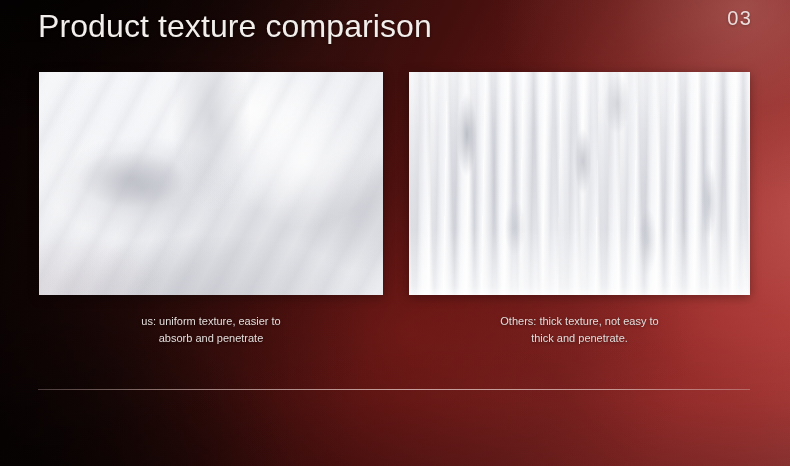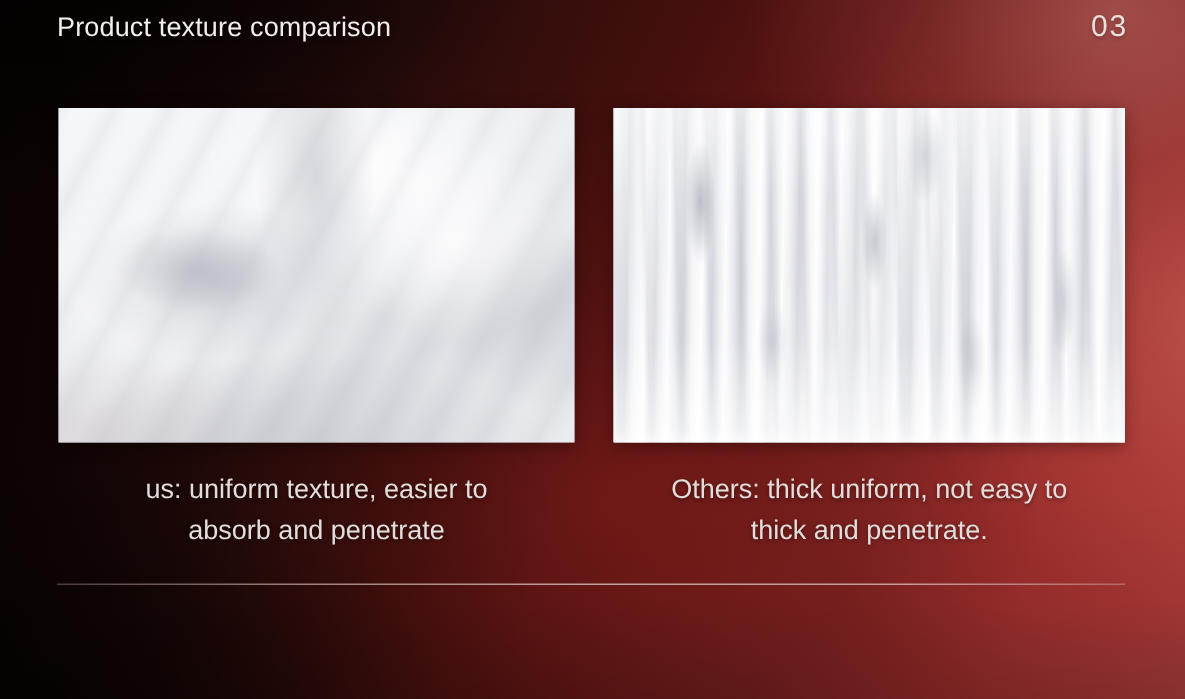--- a/index.html
+++ b/index.html
@@ -100,21 +100,21 @@
         rgba(0,0,0,0) 30%);
   }
 
   
   #content { position:absolute; inset:0; }
 
   .slide-title {
     position: absolute;
     left: 38px;
     top: 8px;
-    font-size: 18px;
+    font-size: 32px;
     font-weight: 300;
     letter-spacing: 0.1px;
     color: #f2eeec;
     text-shadow: 0 1px 3px rgba(0,0,0,0.45);
     white-space: nowrap;
   }
 
   .slide-number {
     position: absolute;
     right: 38px;
@@ -236,21 +236,21 @@
         rgba(255,255,255,0.30) 0%,
         rgba(255,255,255,0.00) 26%,
         rgba(255,255,255,0.00) 70%,
         rgba(255,255,255,0.55) 96%,
         rgba(255,255,255,0.80) 100%);
   }
 
   .caption {
     margin-top: 18px;
     text-align: center;
-    font-size: 18px;
+    font-size: 11px;
     font-weight: 300;
     line-height: 1.52;
     color: #e2dcda;
     text-shadow: 0 1px 3px rgba(0,0,0,0.42);
   }
 
   .divider {
     position: absolute;
     left: 38px;
     top: 389px;
@@ -301,21 +301,21 @@
 
     <div class="panel panel-right">
       <div class="photo">
         <div class="photo-inner cream-ridge-base"></div>
         <div class="photo-inner cream-ridge-streaks"></div>
         <div class="photo-inner cream-ridge-streaks2"></div>
         <div class="photo-inner cream-ridge-blobs"></div>
         <div class="photo-inner cream-ridge-sheen"></div>
       </div>
       <div class="caption">
-        <div>Others: thick uniform, not easy to</div>
+        <div>Others: thick texture, not easy to</div>
         <div>thick and penetrate.</div>
       </div>
     </div>
 
     <div class="divider"></div>
 
   </div>
 </div>
 
 </body></html>

